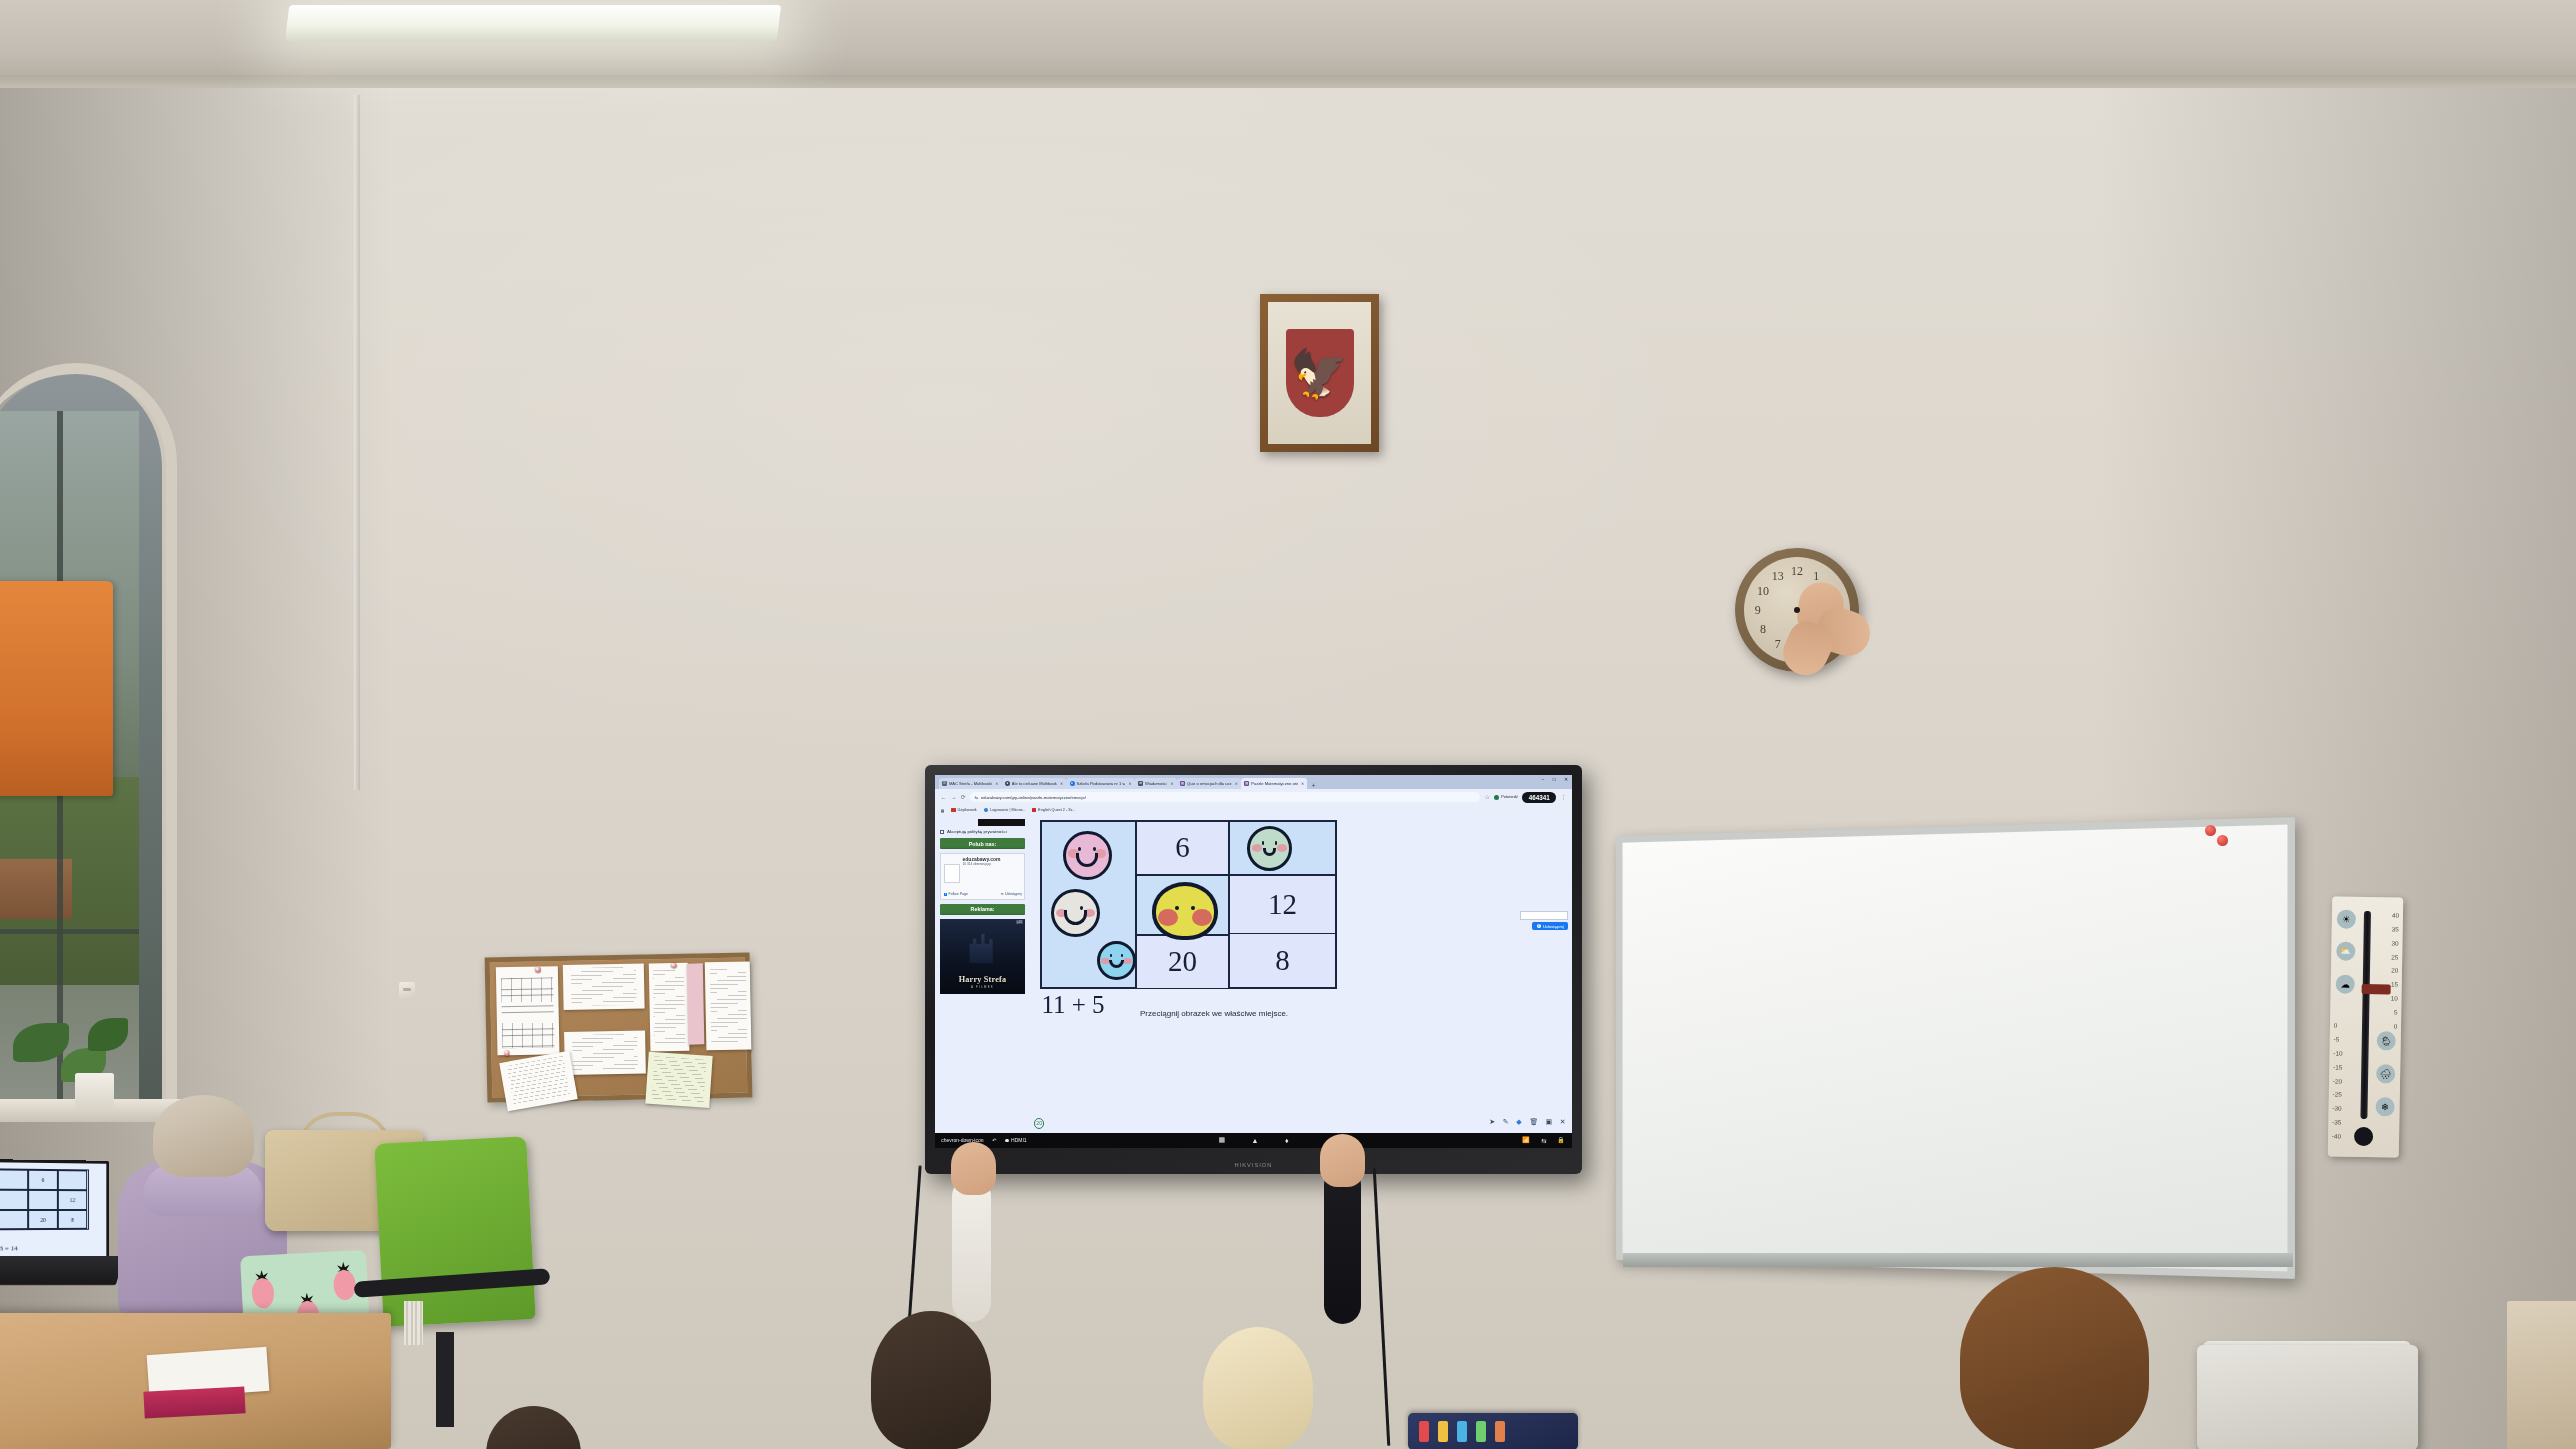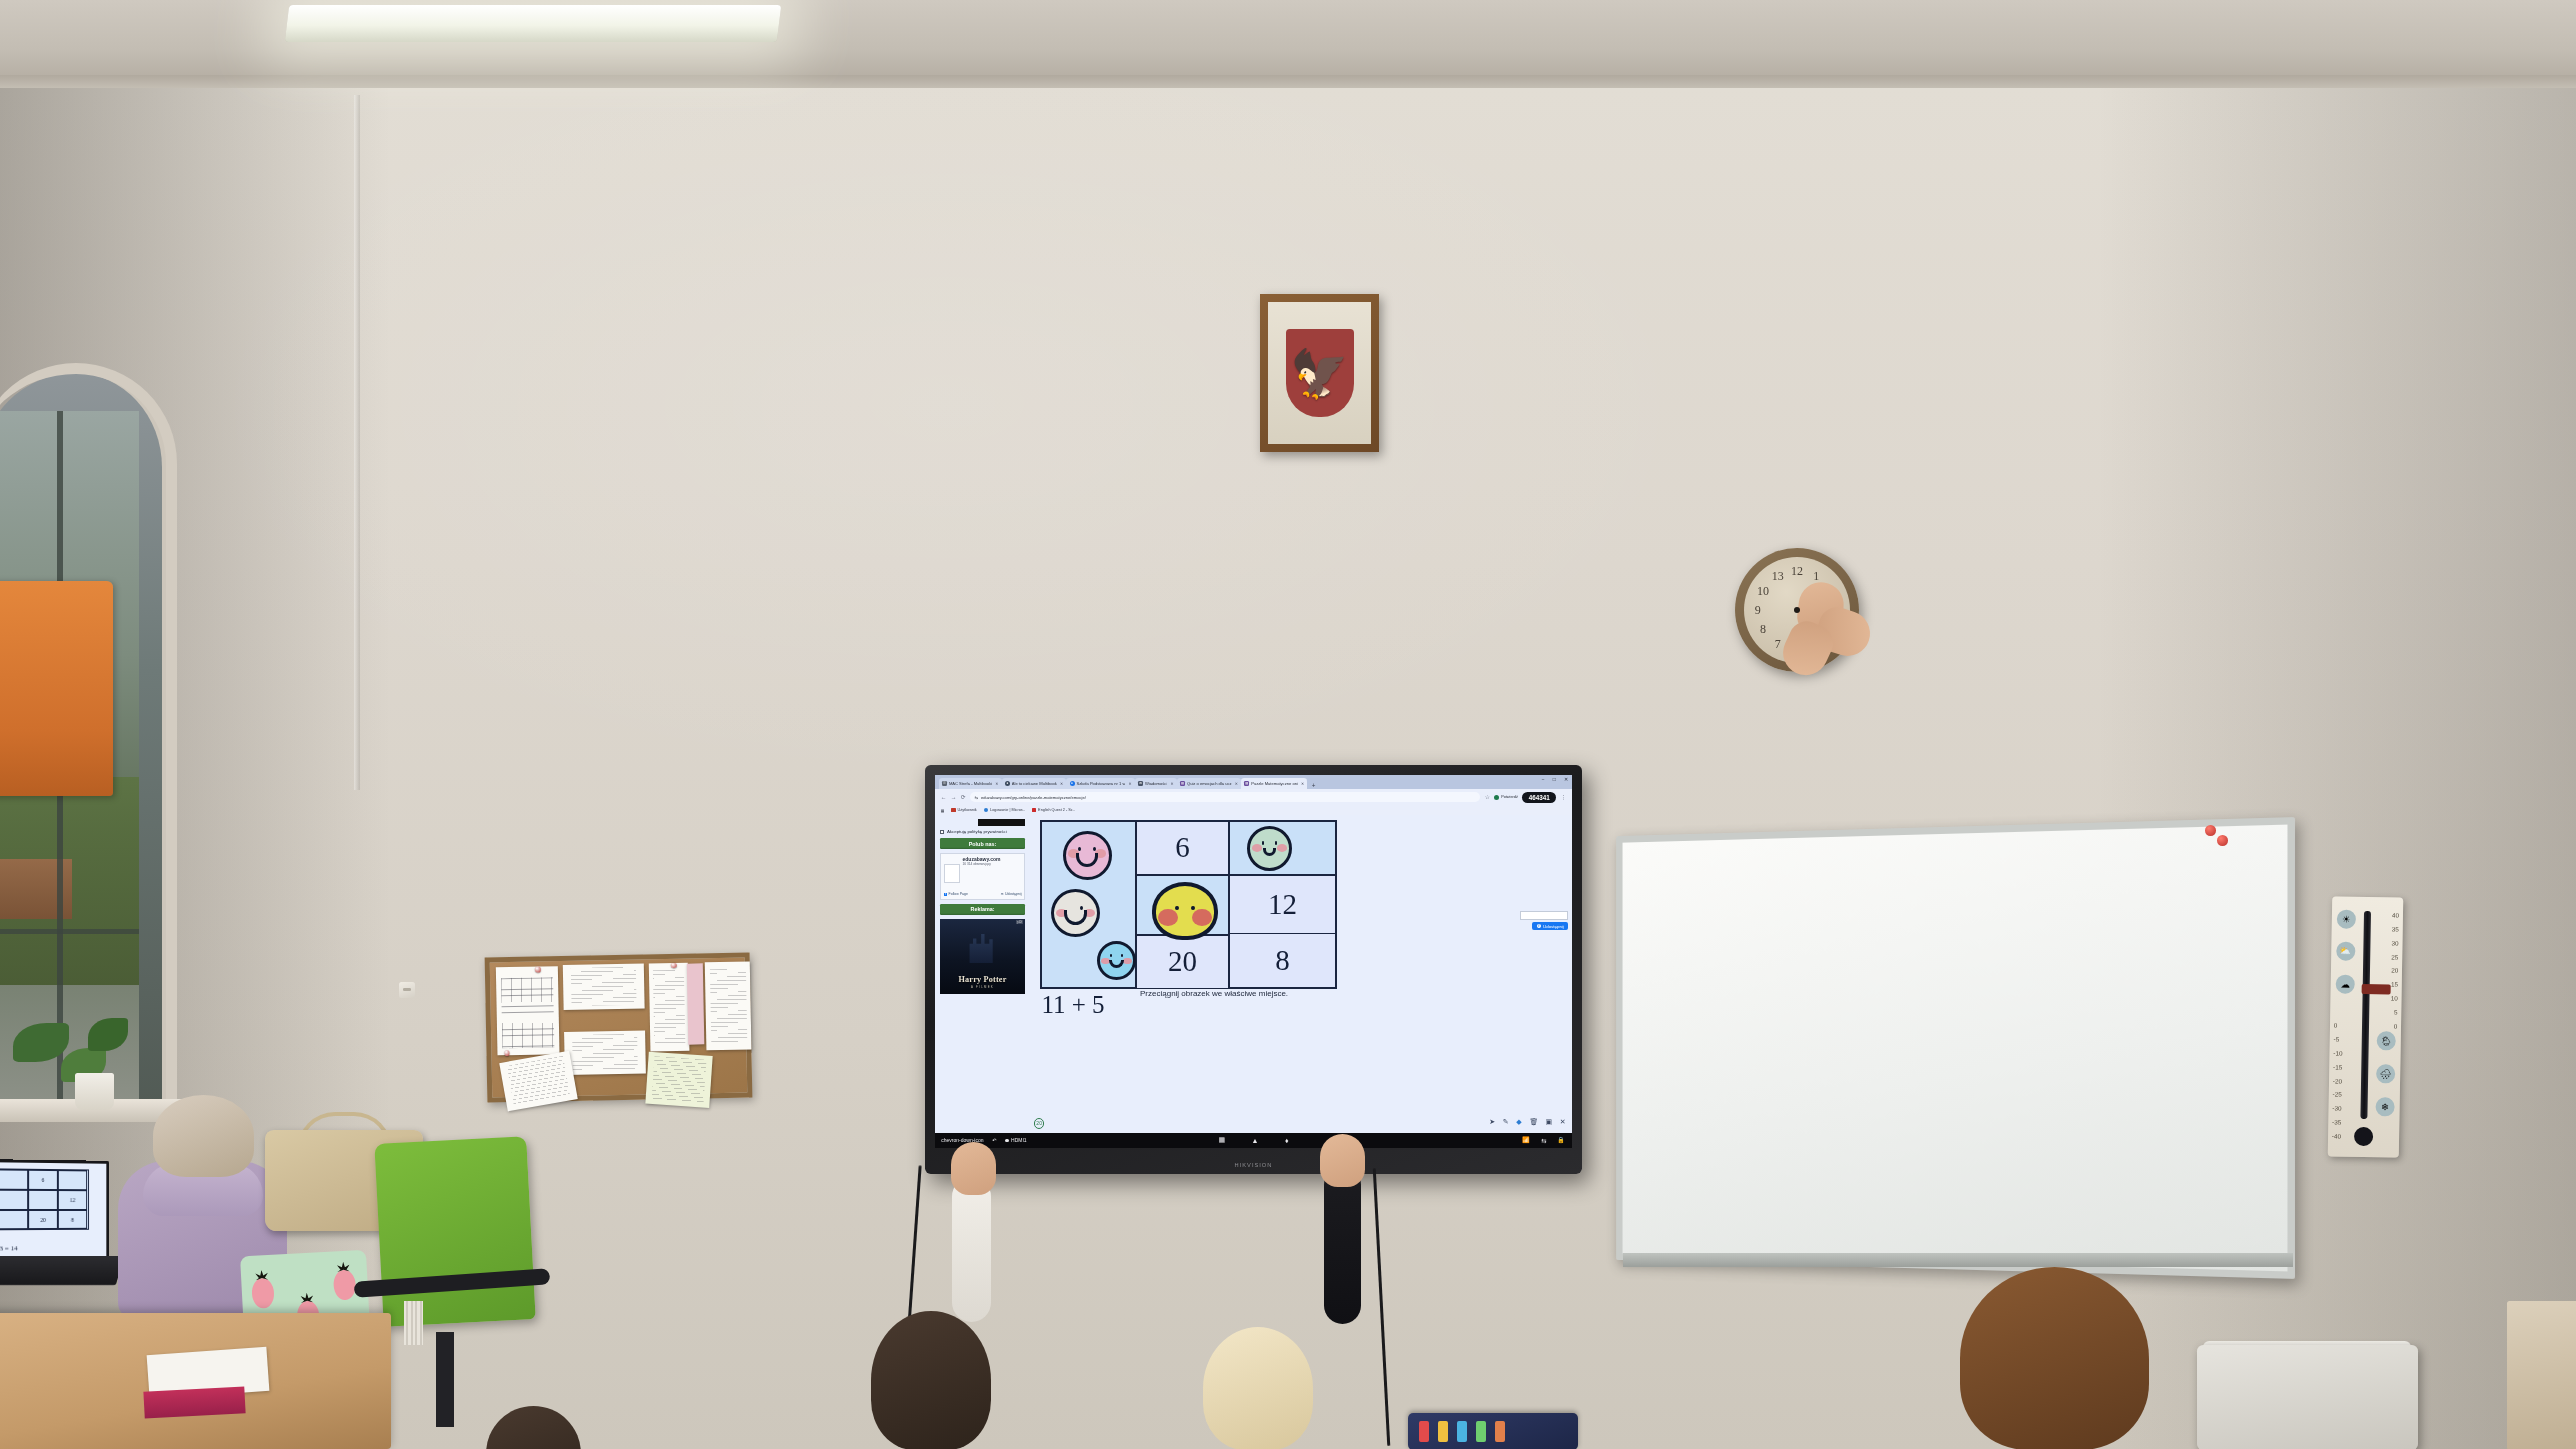--- a/index.html
+++ b/index.html
@@ -417,21 +417,21 @@
     position:absolute; border-radius:50% 50% 46% 46%;
     border:4.4px solid #10192e; background:#e3dd4e;
   }
 
   .eq-line {
     position:absolute; left:11.4px; top:176px;
     font-family:"Liberation Serif", serif;
     font-size:25px; color:#141f38;
   }
   .instruction {
-    position:absolute; left:110px; top:174px;
+    position:absolute; left:110px; top:194px;
     font-size:8px; color:#1b2438;
   }
 
   .doodle {
     position:absolute; border:1.9px solid #b8c6df; border-radius:50%;
     opacity:0.9;
   }
   .doodle-smile {
     position:absolute; border:1.9px solid #b8c6df; border-top:none;
     border-radius:0 0 51px 51px;
@@ -875,21 +875,21 @@
               <span class="fb-btn">
                 <span>➦</span>
                 <span>Udostępnij</span>
               </span>
             </div>
           </div>
           <div class="green-head">Reklama:</div>
           <div class="ad-poster">
             <span class="ad-badge">▷D</span>
             <div class="ad-castle"></div>
-            <div class="ad-title">Harry Potter</div>
+            <div class="ad-title">Harry Strefa</div>
             <div class="ad-sub">A FILMEK</div>
           </div>
         </div>
 
         <div class="page-main">
 
           <div class="doodle" style="left:184px;top:14px;width:58px;height:49px;"></div>
           <div class="doodle" style="left:189px;top:95px;width:62px;height:54px;"></div>
           <div class="doodle-smile" style="left:201px;top:30px;width:30px;height:16.4px;"></div>
           <div class="doodle-smile" style="left:203px;top:124px;width:33px;height:17.7px;"></div>

